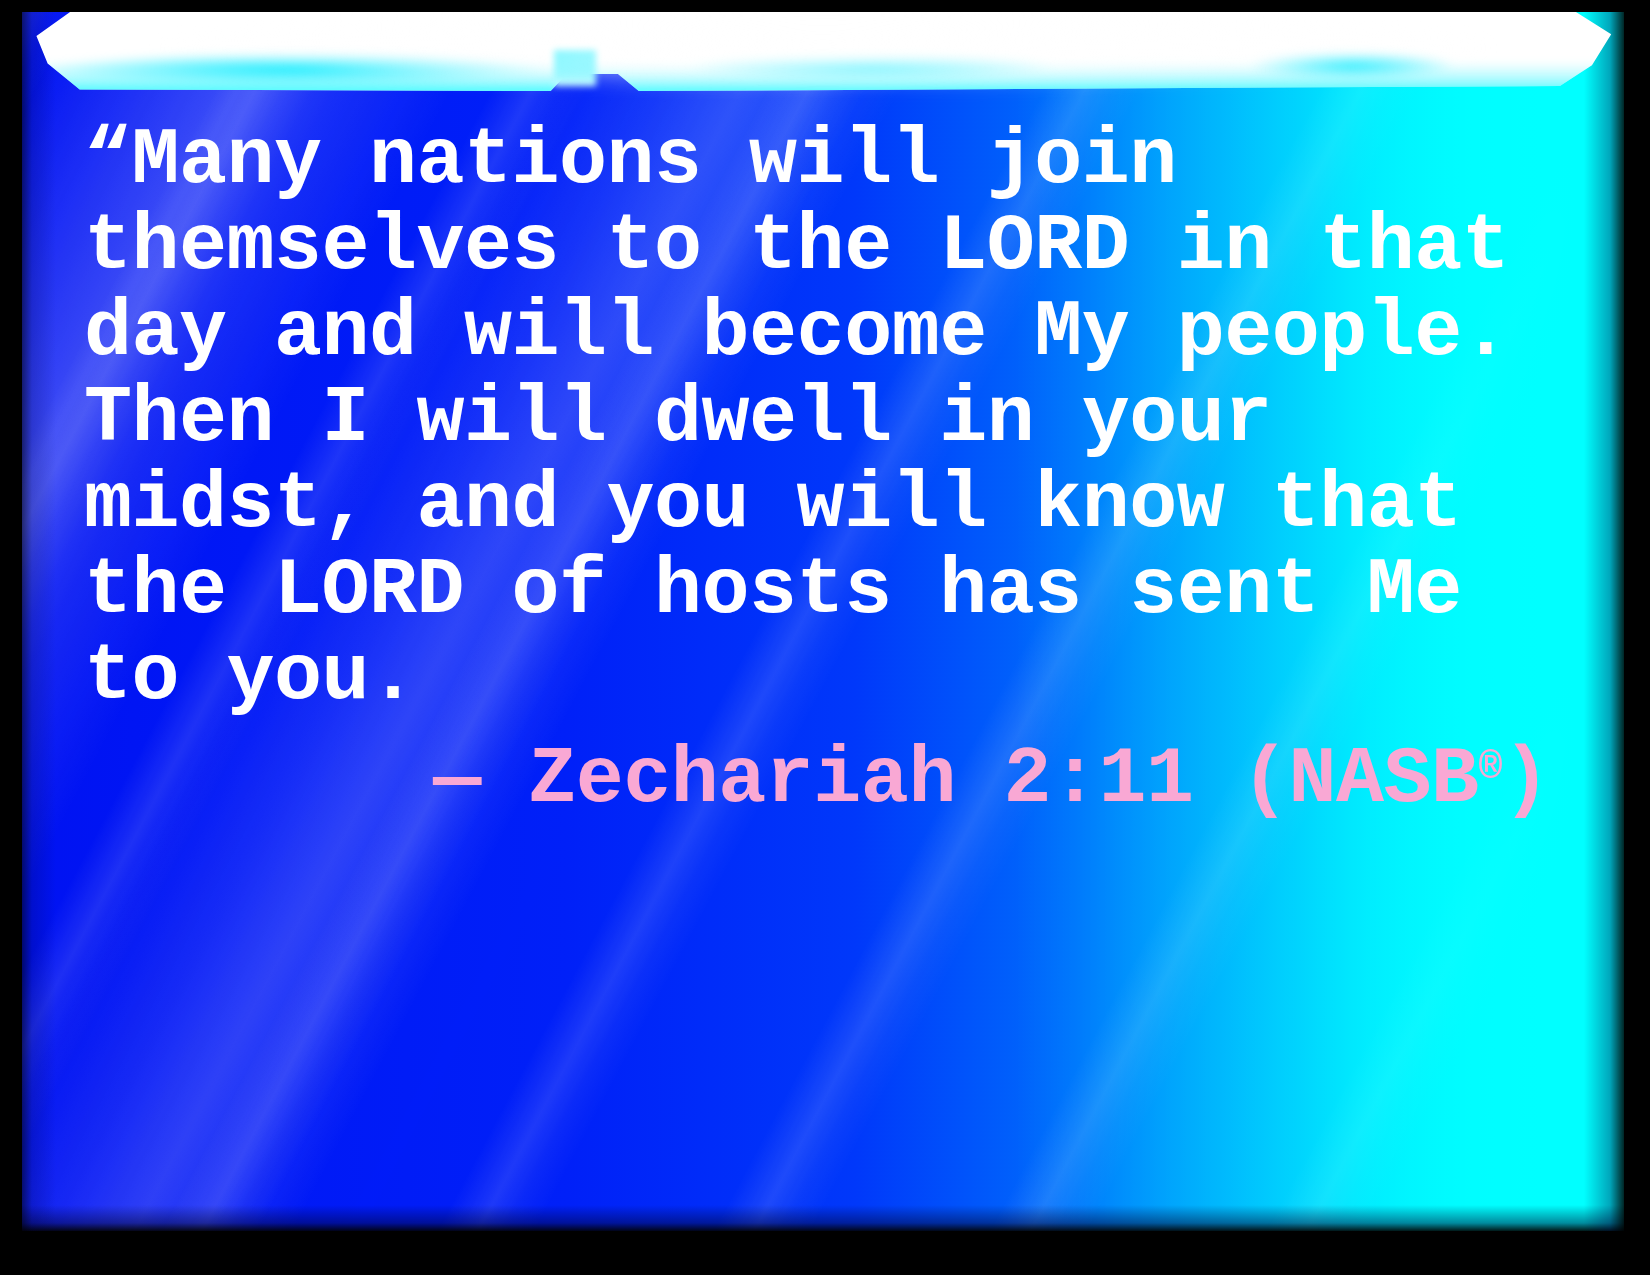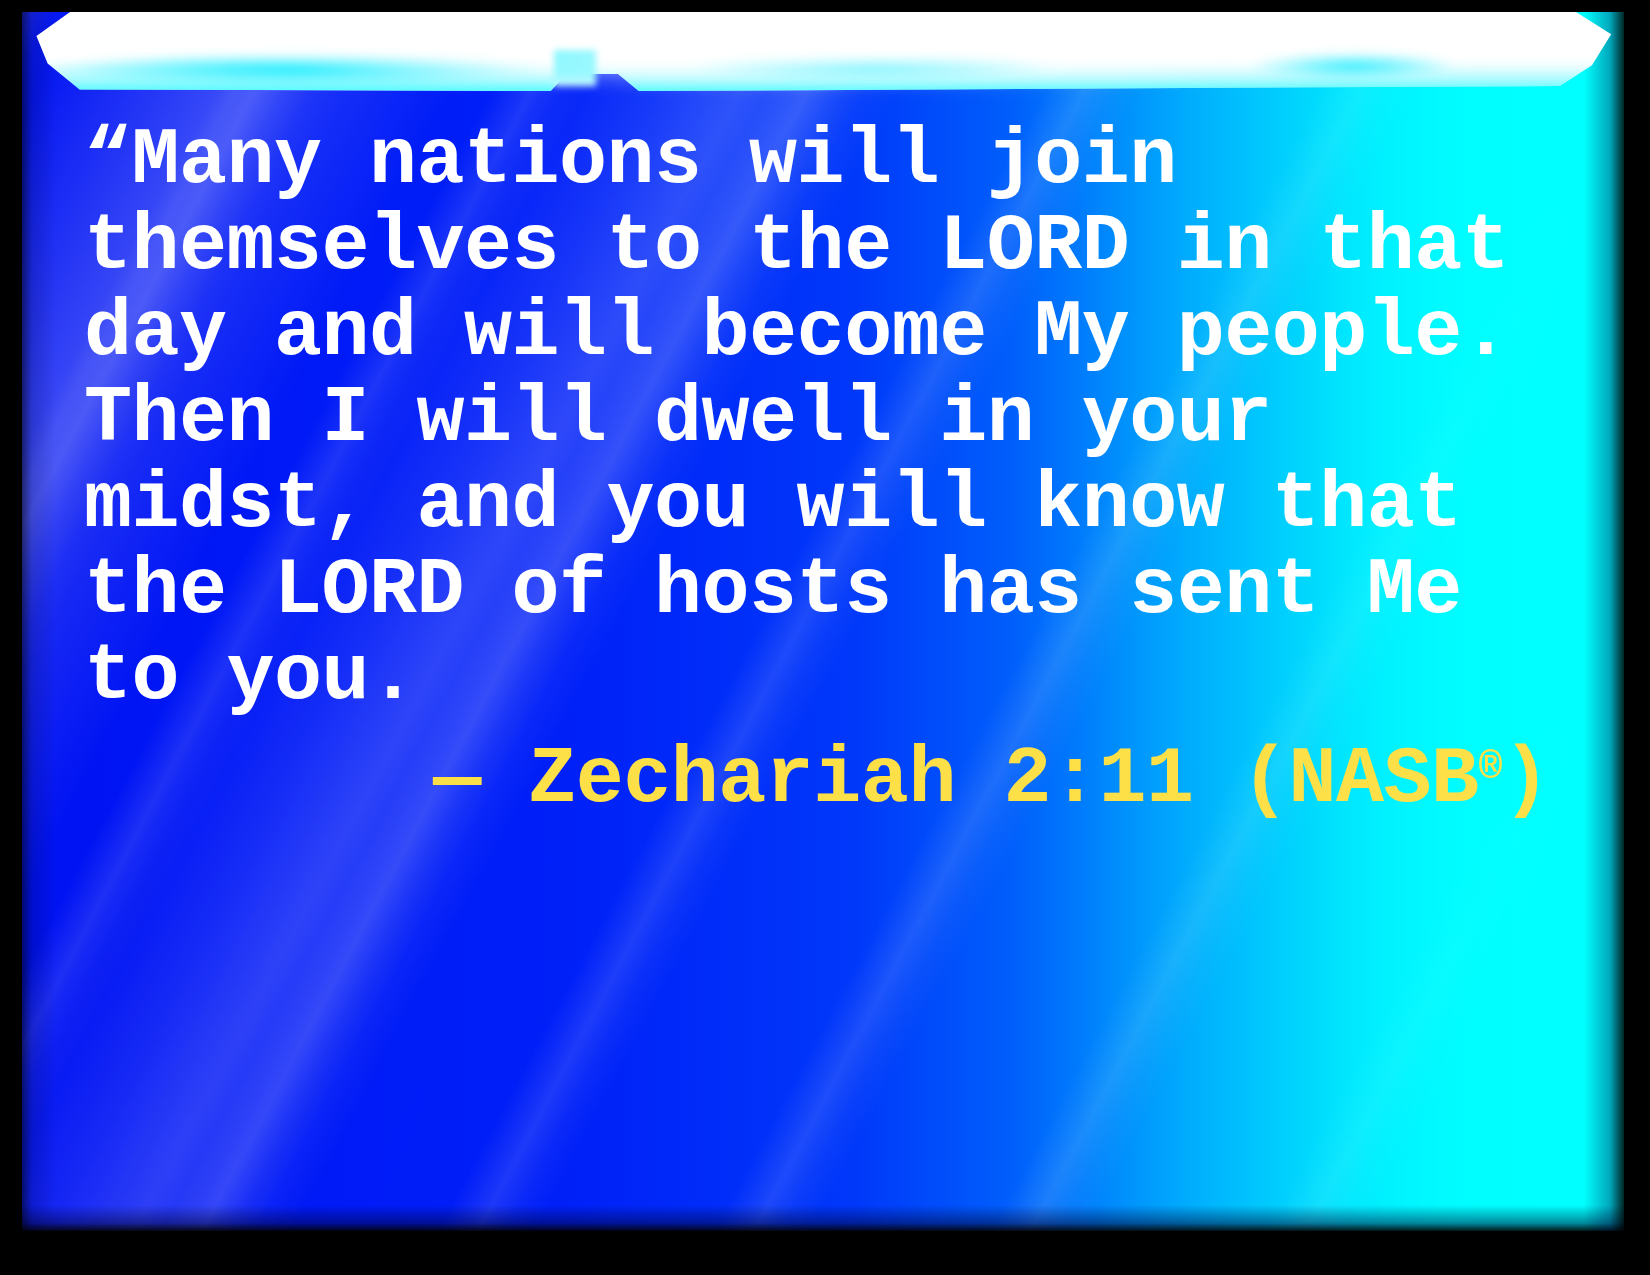--- a/index.html
+++ b/index.html
@@ -192,21 +192,21 @@
     font-size: 80px;
     line-height: 86px;
     font-weight: 700;
     font-stretch: condensed;
     letter-spacing: -0.5px;
     text-align: left;
     white-space: pre-wrap;
   }
   .attribution {
     margin: 6px 0 0 0;
-    color: #fde047;
+    color: #f9a8d4;
     font-size: 80px;
     line-height: 86px;
     font-weight: 700;
     font-stretch: condensed;
     letter-spacing: -0.5px;
     text-align: right;
     padding-right: 4px;
   }
   .attribution .reg {
     font-size: 0.5em;

